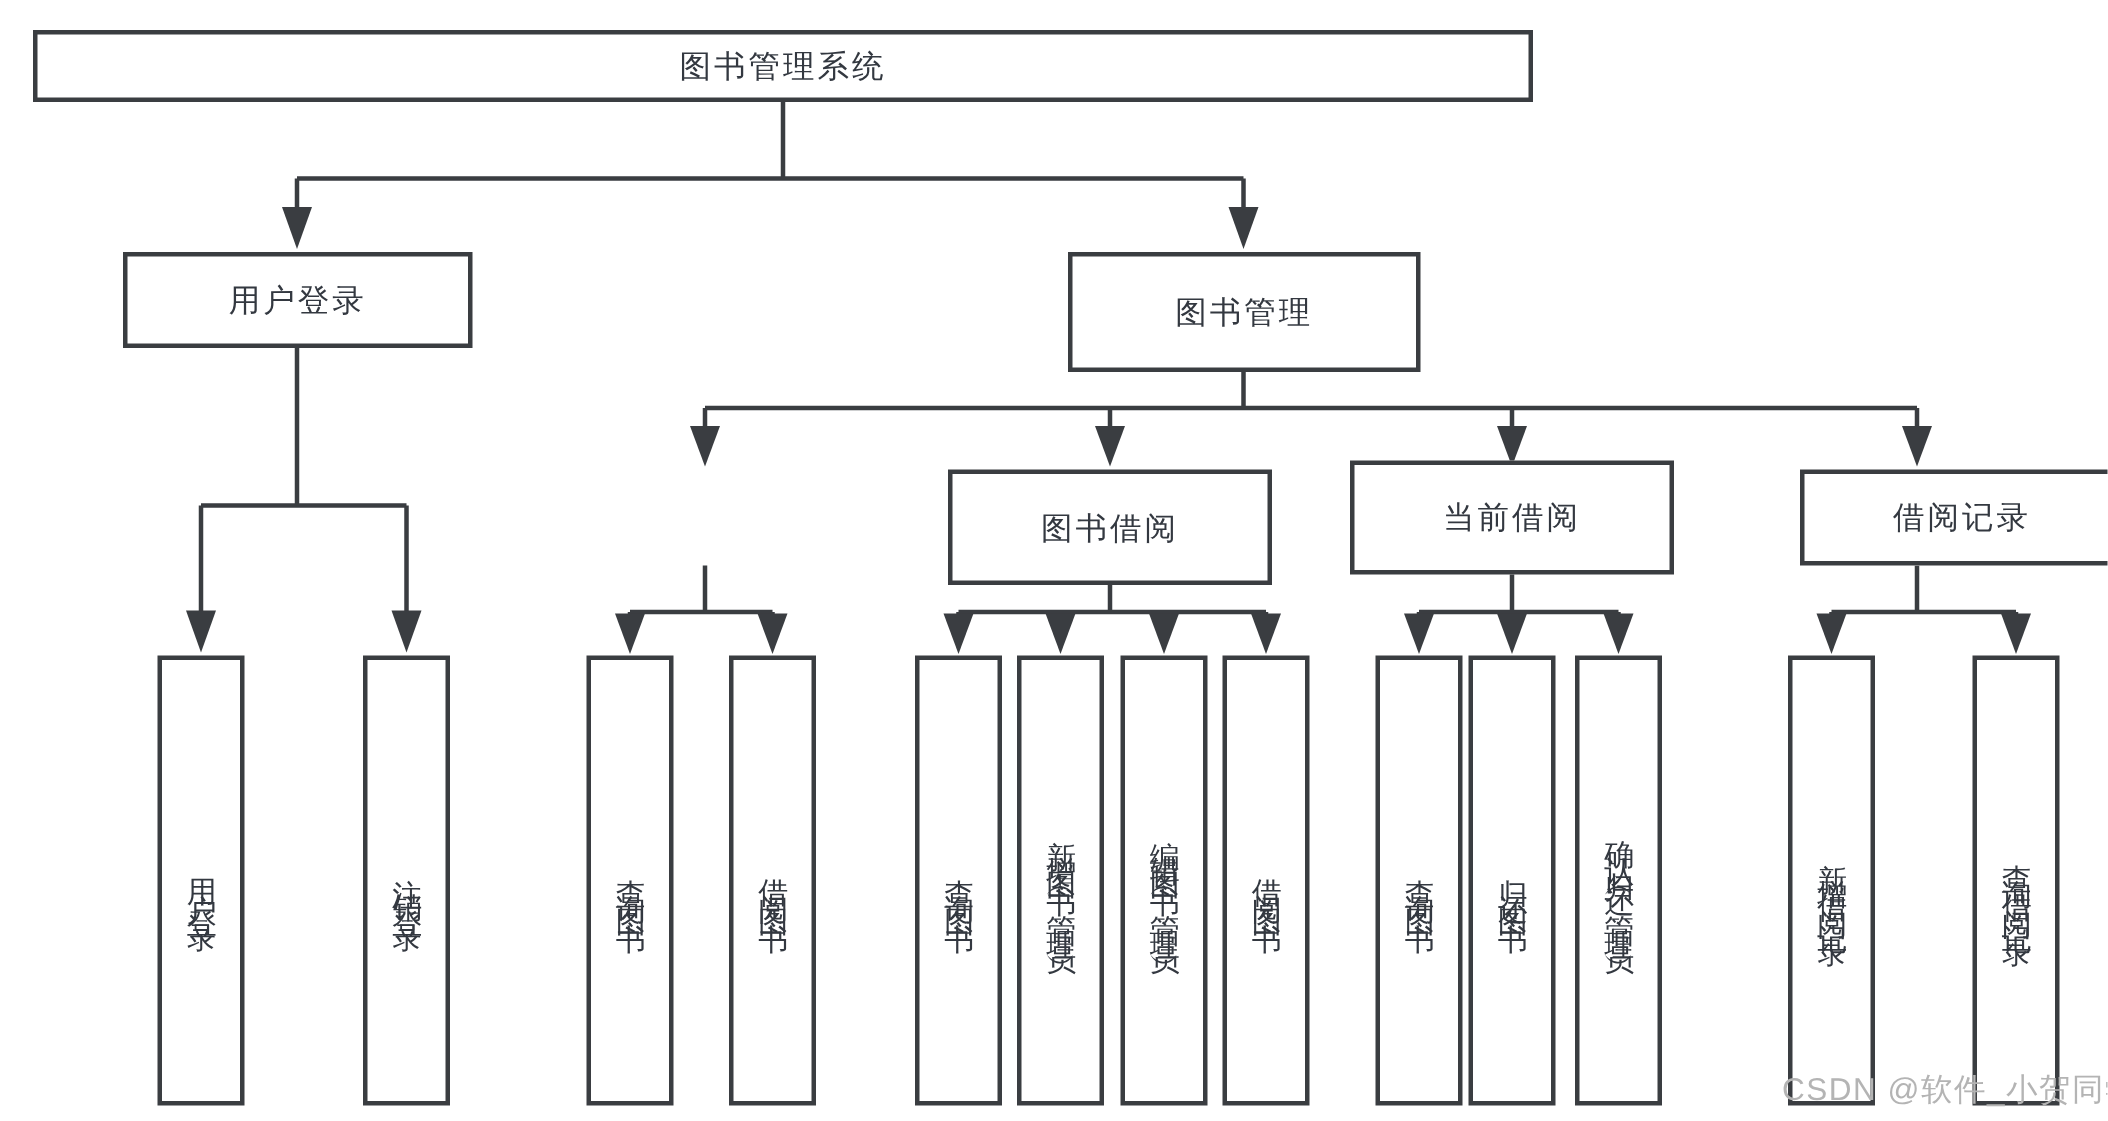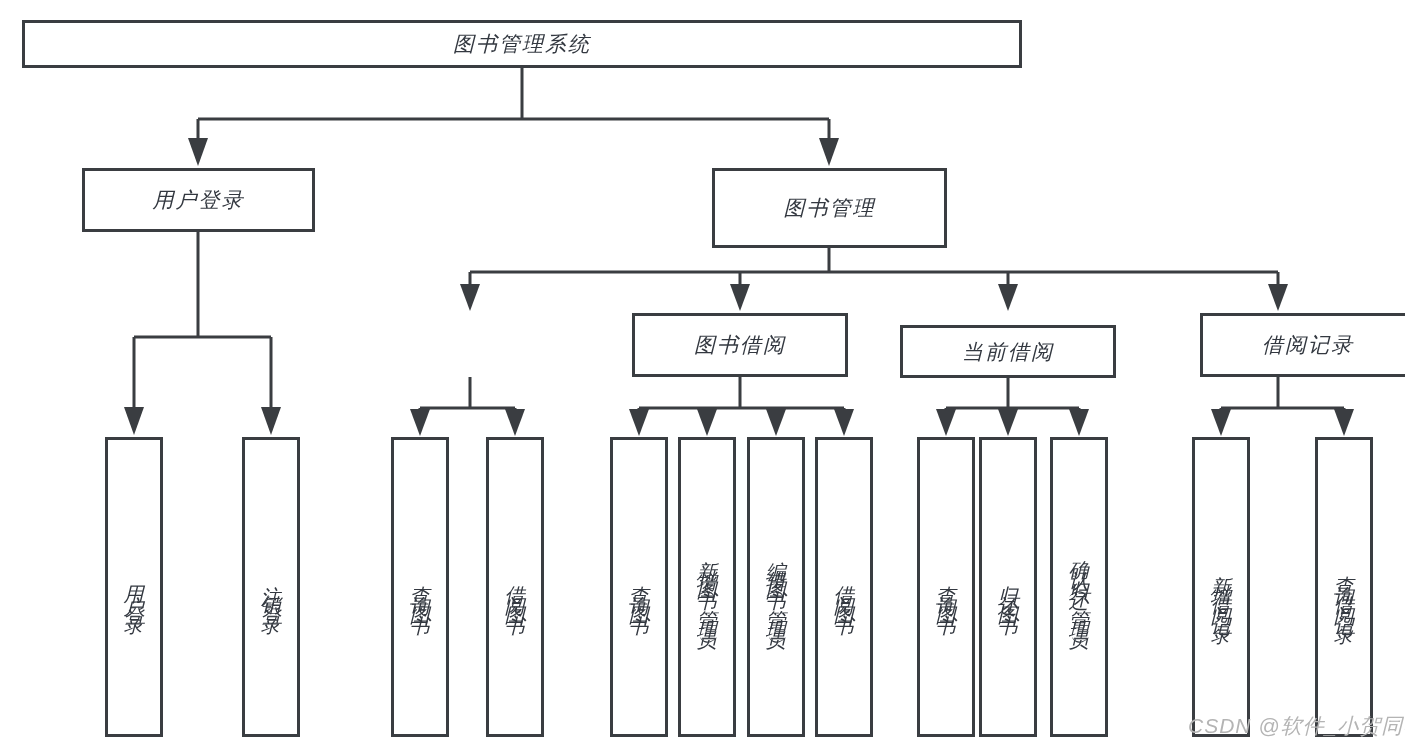--- a/index.html
+++ b/index.html
@@ -4,21 +4,21 @@
 <style>
   :root{
     --line:#3a3d41;
     --text:#333840;
     --background:#ffffff;
     --watermark:#b4b4b4;
   }
   *{box-sizing:border-box;margin:0;padding:0;}
   html,body{width:1405px;height:747px;background:var(--background);overflow:hidden;}
   body{font-family:"Liberation Sans","DejaVu Sans",sans-serif;}
-  .canvas{position:relative;width:1405px;height:747px;background:var(--background);font-style:italic;}
+  .canvas{position:relative;width:1405px;height:747px;background:var(--background);}
   svg.wires{position:absolute;left:0;top:0;width:1405px;height:747px;}
   svg.wires path{fill:none;stroke:var(--line);stroke-width:3;}
   svg.wires polygon{fill:var(--line);stroke:none;}
   .node{
     position:absolute;
     border:3px solid var(--line);
     background:#fff;
     display:flex;
     align-items:center;
     justify-content:center;
@@ -85,22 +85,22 @@
     <path d="M1278,377 V408 M1221,408 H1344 M1221,408 V411 M1344,408 V411"></path>
     <polygon points="1211,409 1231,409 1221,436"></polygon>
     <polygon points="1334,409 1354,409 1344,436"></polygon>
   </svg>
 
   <div class="node" style="left:22px;top:20px;width:1000px;height:48px">图书管理系统</div>
 
   <div class="node" style="left:82px;top:168px;width:233px;height:64px">用户登录</div>
   <div class="node" style="left:712px;top:168px;width:235px;height:80px">图书管理</div>
 
-  <div class="node" style="left:632px;top:313px;width:216px;height:64px">图书借阅</div>
-  <div class="node" style="left:900px;top:325px;width:216px;height:53px">当前借阅</div>
+  <div class="node" style="left:632px;top:313px;width:216px;height:77px">图书借阅</div>
+  <div class="node" style="left:900px;top:307px;width:216px;height:76px">当前借阅</div>
   <div class="node" style="left:1200px;top:313px;width:216px;height:64px">借阅记录</div>
 
   <div class="node leaf" style="left:105px;top:437px;width:58px;height:300px">用户登录</div>
   <div class="node leaf" style="left:242px;top:437px;width:58px;height:300px">注销登录</div>
 
   <div class="node leaf" style="left:391px;top:437px;width:58px;height:300px">查询图书</div>
   <div class="node leaf" style="left:486px;top:437px;width:58px;height:300px">借阅图书</div>
 
   <div class="node leaf" style="left:610px;top:437px;width:58px;height:300px">查询图书</div>
   <div class="node leaf" style="left:678px;top:437px;width:58px;height:300px">新增图书（管理员）</div>

